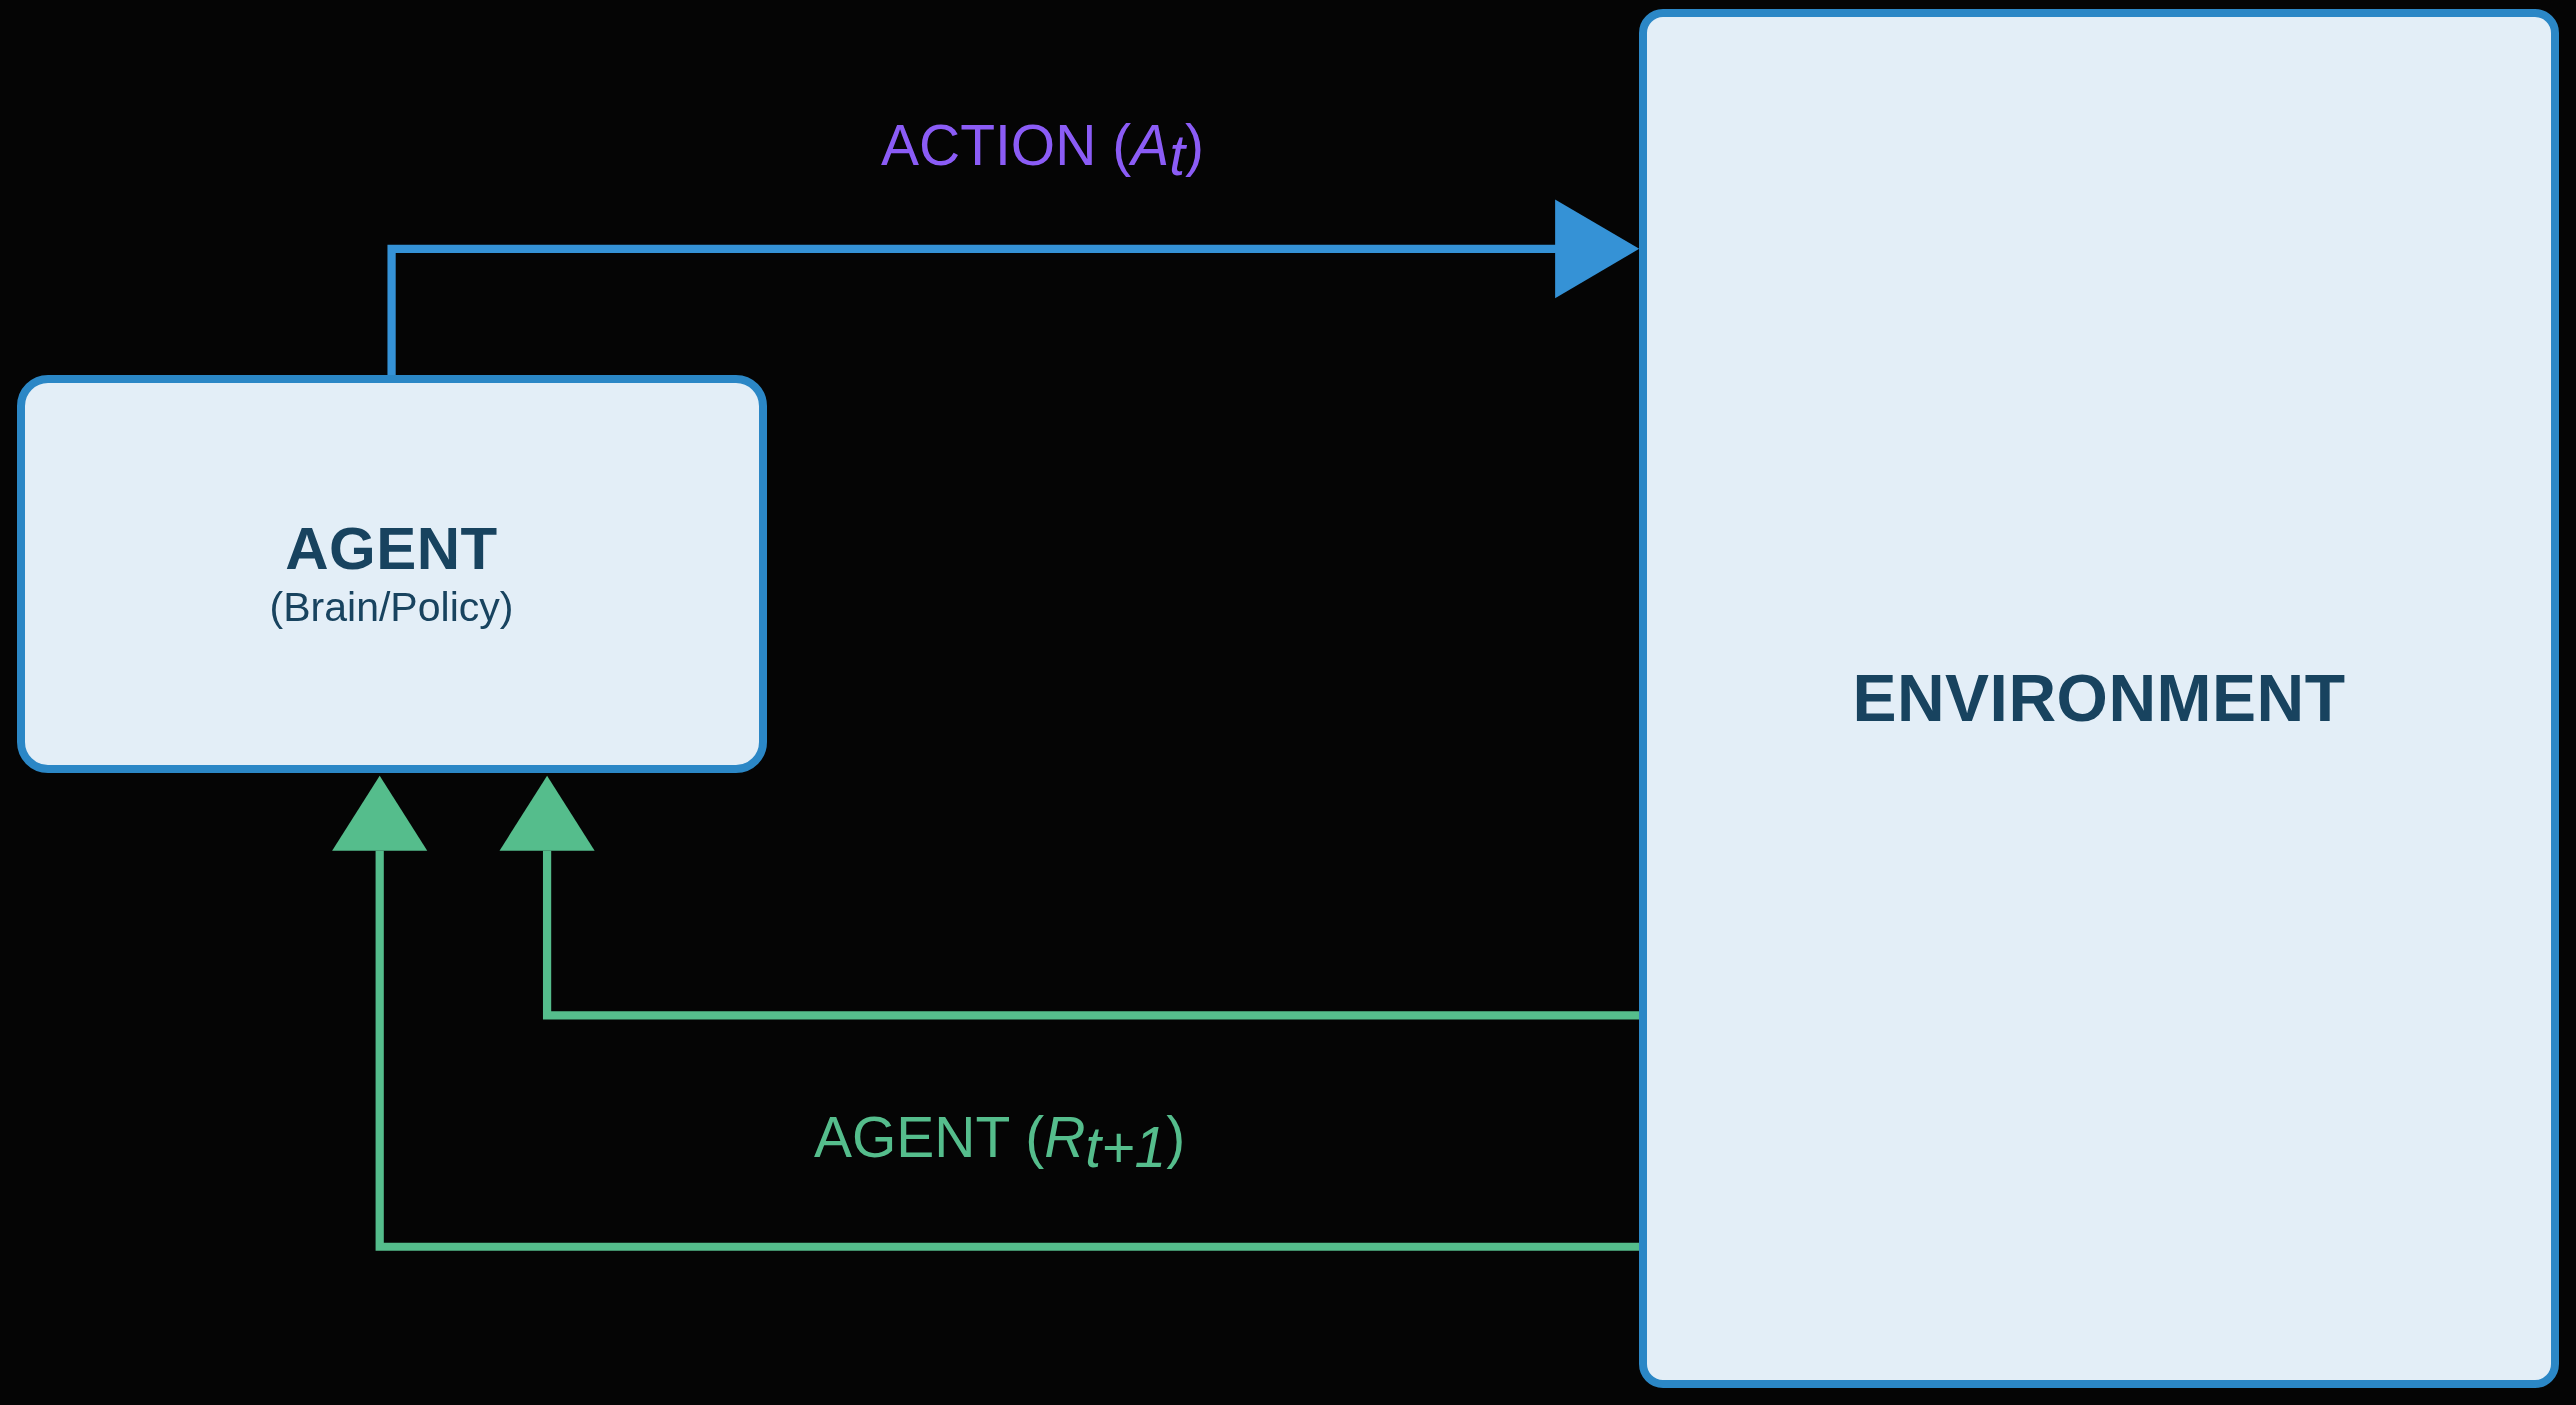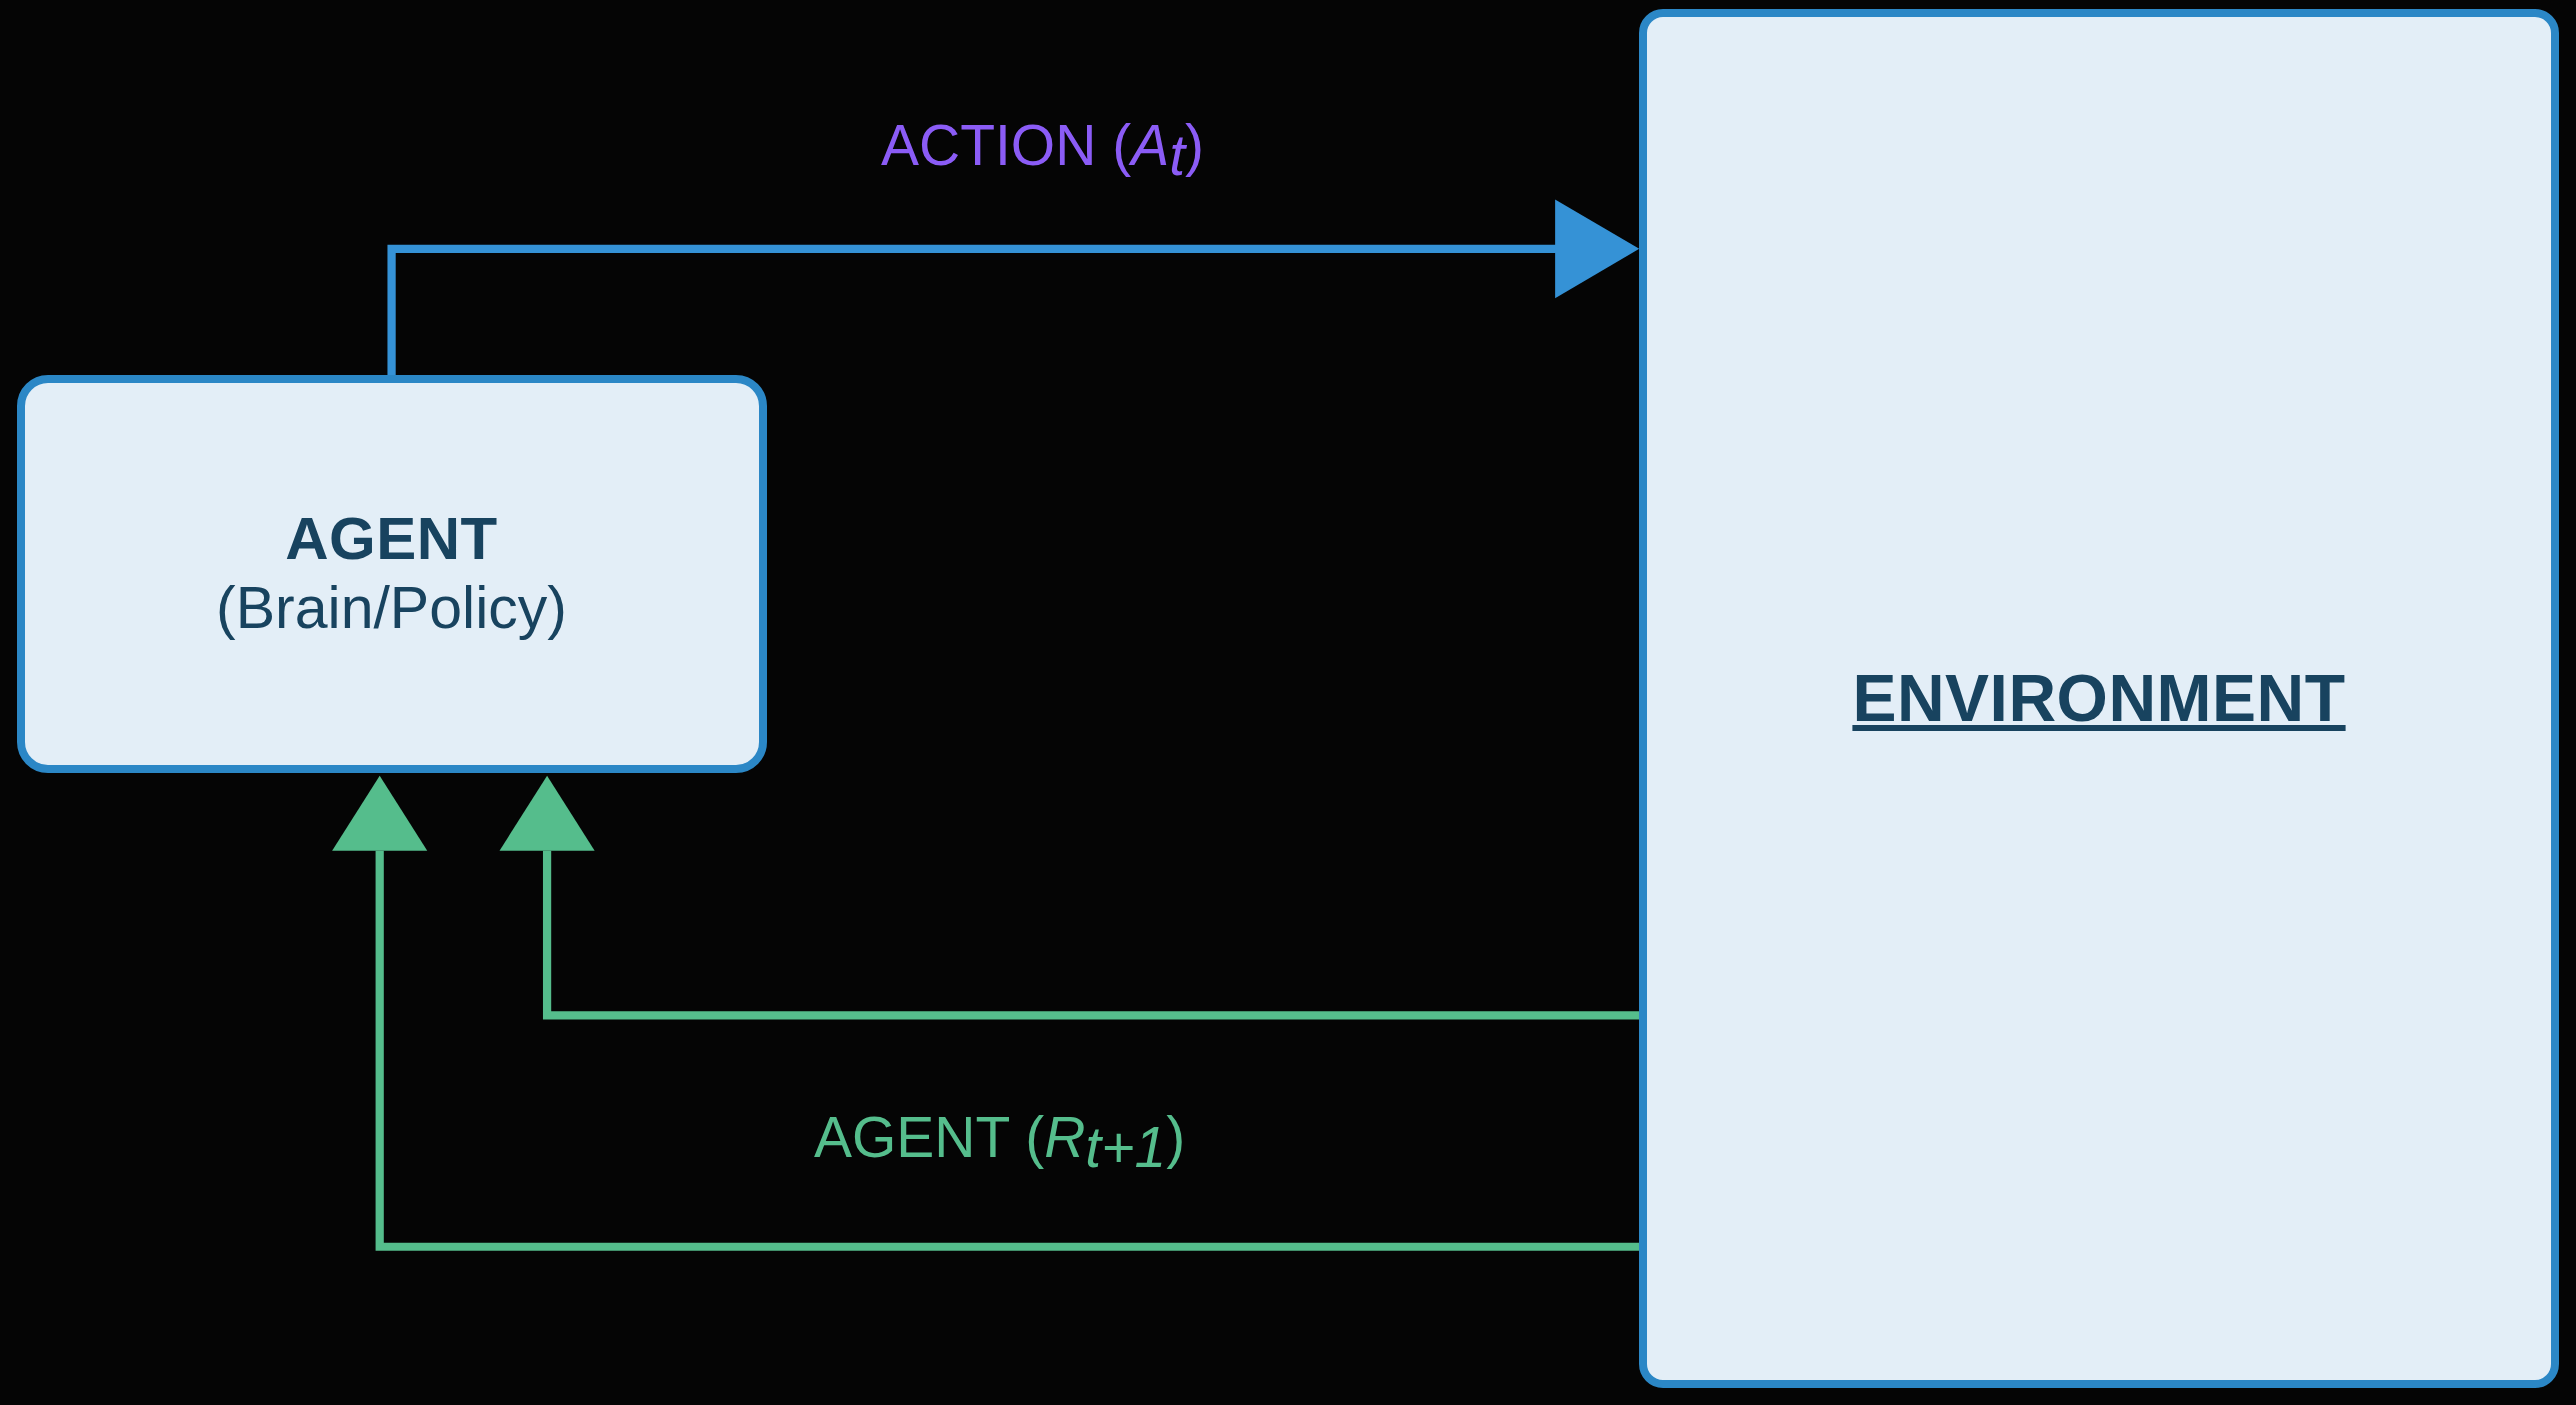--- a/index.html
+++ b/index.html
@@ -39,34 +39,33 @@
     border-width: 8.2px;
     border-radius: 31px;
   }
   #environment-box {
     left: 1639px;
     top: 9.1px;
     width: 920px;
     height: 1379px;
     border-width: 8.2px;
     border-radius: 24px;
-    text-decoration: underline;
   }
 
   .node-title {
     font-weight: bold;
     line-height: 1.05;
     letter-spacing: 0.5px;
   }
   .node-sub {
     font-weight: normal;
     line-height: 1.12;
   }
   #agent-box .node-title { font-size: 60px; }
-  #agent-box .node-sub   { font-size: 59px; margin-top: 5.5px; }
+  #agent-box .node-sub   { font-size: 41px; margin-top: 5.5px; }
   #environment-box .node-title { font-size: 66px; }
   #environment-box .node-sub   { font-size: 64px; margin-top: 7.3px; }
 
   
   #connectors {
     position: absolute;
     left: 0;
     top: 0;
     width: 2576px;
     height: 1405px;

